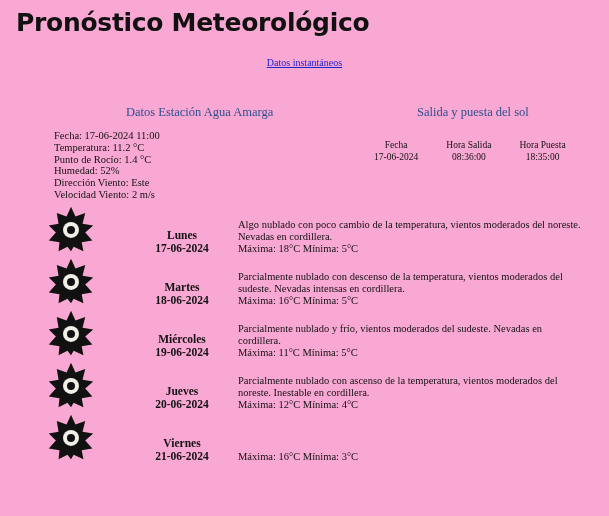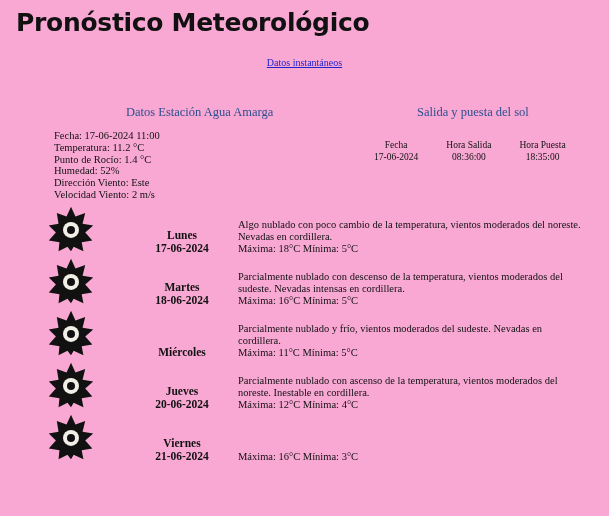--- a/index.html
+++ b/index.html
@@ -220,20 +220,21 @@
         <svg class="wicon" width="54" height="48" viewBox="0 0 60 54" aria-hidden="true">
           <g fill="#111111">
             <polygon points="30,2 35,13 46,9 43,21 55,23 46,31 54,40 42,42 44,52 33,47 30,52 26,47 16,52 17,42 5,40 13,31 5,23 16,21 14,9 25,13"></polygon>
           </g>
           <circle cx="30" cy="28" r="9" fill="#f2efe6"></circle>
           <circle cx="30" cy="28" r="4.5" fill="#111111"></circle>
         </svg>
       </div>
       <div class="day-cell">
         <div>Miércoles</div>
+        <div>19-06-2024</div>
       </div>
       <div class="desc-cell">
         <span>Parcialmente nublado y frío, vientos moderados del sudeste. Nevadas en cordillera.</span>
         <span class="desc-temps">Máxima: 11°C Mínima: 5°C</span>
       </div>
     </div>
 
     <div class="day-row">
       <div class="icon-cell">
         <svg class="wicon" width="54" height="48" viewBox="0 0 60 54" aria-hidden="true">

